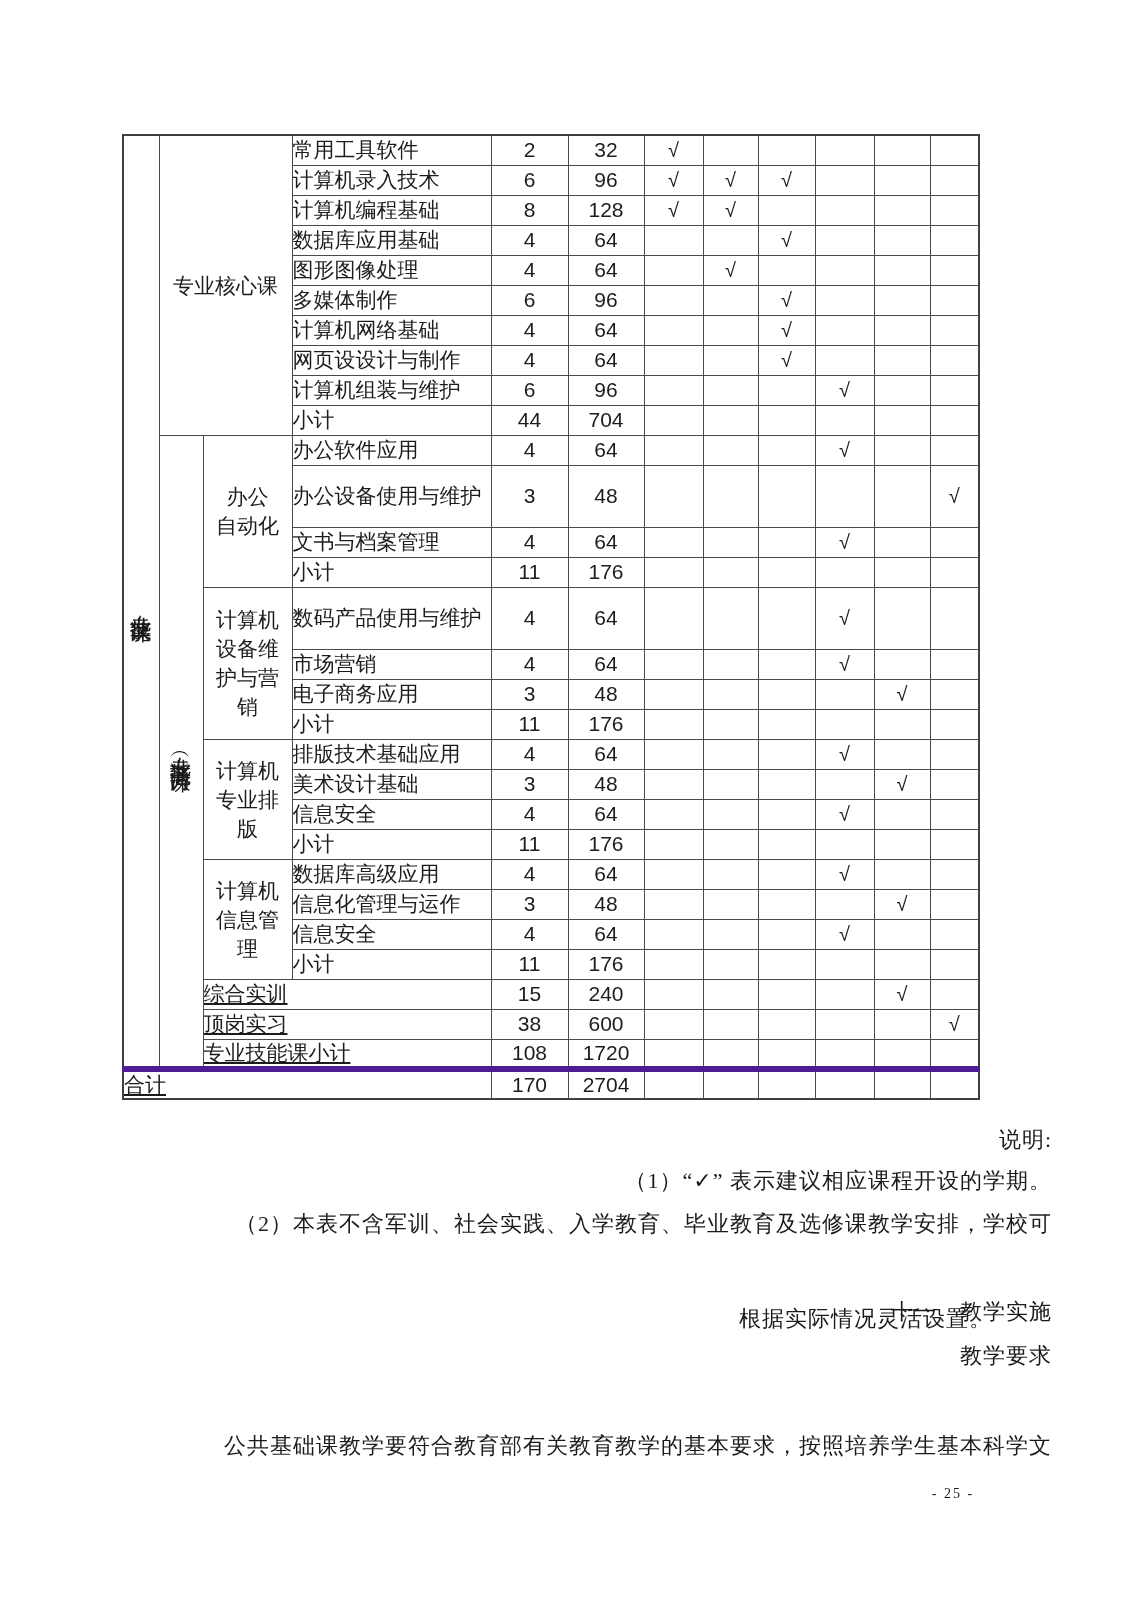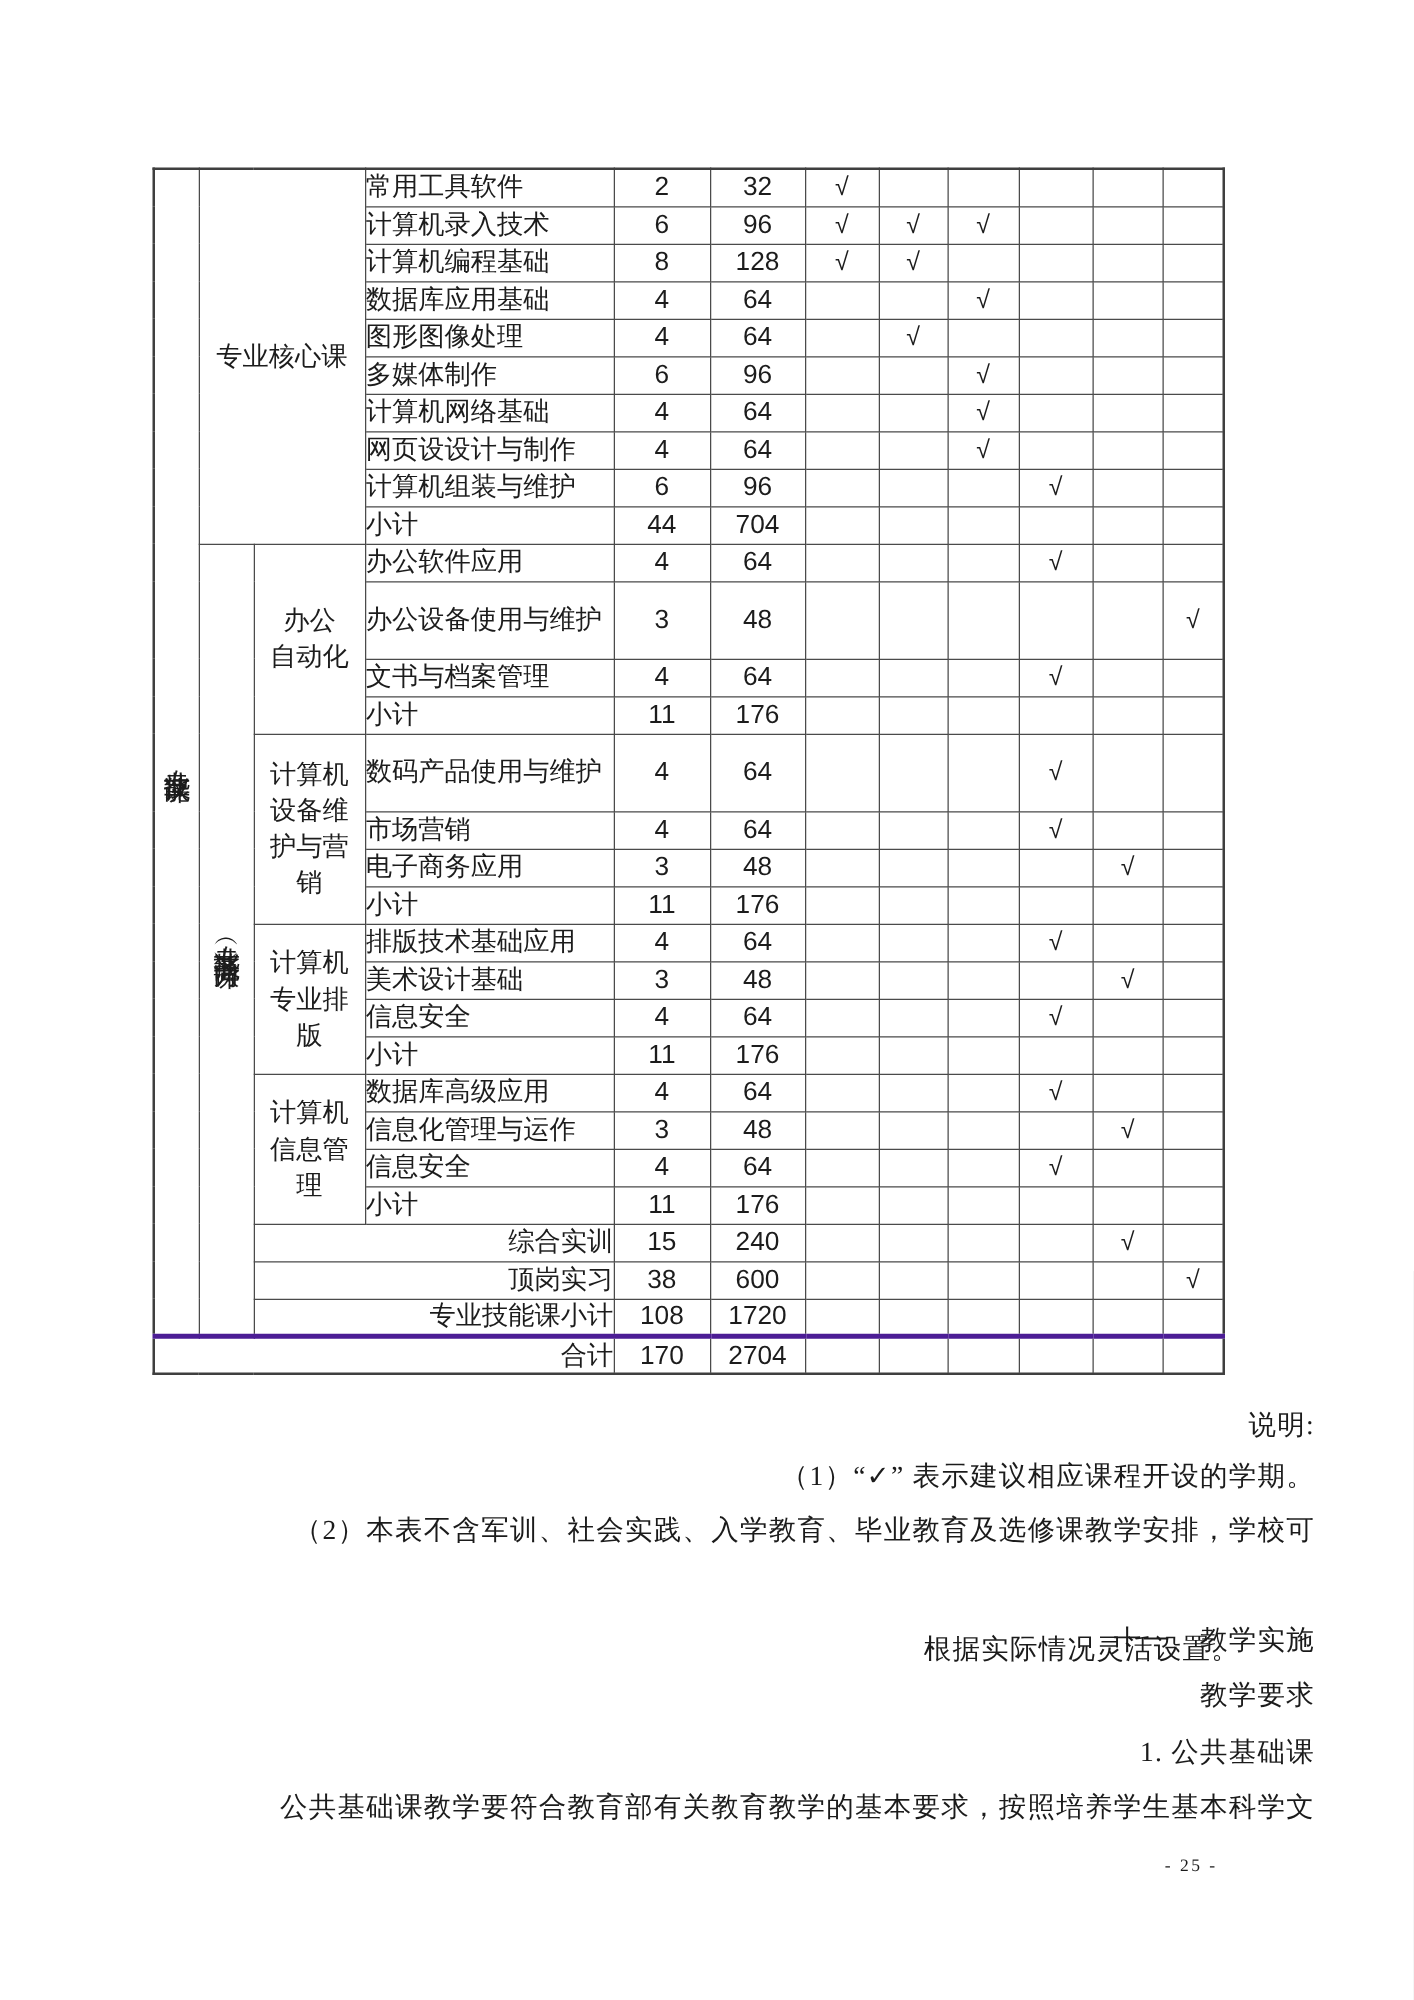--- a/index.html
+++ b/index.html
@@ -6,27 +6,27 @@
   #page{position:relative;width:1131px;height:1600px;background:#ffffff;overflow:hidden;
         font-family:"Liberation Serif",serif;color:#1b1b1b;}
   
   table.sched{position:absolute;left:122px;top:134px;width:856px;border-collapse:collapse;
               table-layout:fixed;font-family:"Liberation Sans",sans-serif;font-size:21px;
               color:#1c1c1c;border:2px solid #3f3f3f;}
   table.sched td{border:1px solid #4a4a4a;padding:0;vertical-align:middle;overflow:hidden;}
   table.sched tr{height:30px;}
   table.sched tr.tall{height:62px;}
   td.name{text-align:left;padding:1px 2px 1px 14px;word-break:break-all;line-height:26px;}
-  td.merge2{text-align:right;padding:1px 2px 1px 9px;}
+  td.merge2{text-align:left;padding:1px 2px 1px 9px;text-decoration:underline;}
   td.num{text-align:center;}
   td.chk{text-align:center;font-size:20px;}
   td.grp{text-align:center;white-space:pre-line;line-height:29px;}
   td.vcell{text-align:center;}
   .vert{writing-mode:vertical-rl;display:inline-block;line-height:1;letter-spacing:2px;}
-  tr.total-row td{border-top:4px solid #4c1d95;}
+  tr.total-row td{border-top:6px solid #4c1d95;}
   
   .tline{position:absolute;left:122px;width:870px;font-size:22px;letter-spacing:1px;
          white-space:nowrap;text-align:right;}
   .indent{padding-left:60px;}
   .bold{font-weight:normal;}
   #footer{position:absolute;left:878px;top:1486px;width:150px;text-align:center;
           font-size:14px;letter-spacing:2px;}
 </style>
 </head>
 <body>
@@ -396,17 +396,16 @@
   </tr>
 </tbody>
     </table>
 
 <div class="tline indent" style="top:1125px">说明:</div>
 <div class="tline indent" style="top:1166px">（1）“✓” 表示建议相应课程开设的学期。</div>
 <div class="tline indent" style="top:1209px">（2）本表不含军训、社会实践、入学教育、毕业教育及选修课教学安排，学校可</div>
 <div class="tline" style="top:1304px">根据实际情况灵活设置。</div>
 <div class="tline indent bold" style="top:1297px">十一、教学实施</div>
 <div class="tline indent" style="top:1341px">教学要求</div>
-<div class="tline indent" style="top:1387px">1. 公共基础课</div>
 <div class="tline indent" style="top:1431px">公共基础课教学要符合教育部有关教育教学的基本要求，按照培养学生基本科学文</div>
 <div id="footer">- 25 -</div>
 
 </div>
 
 </body></html>

